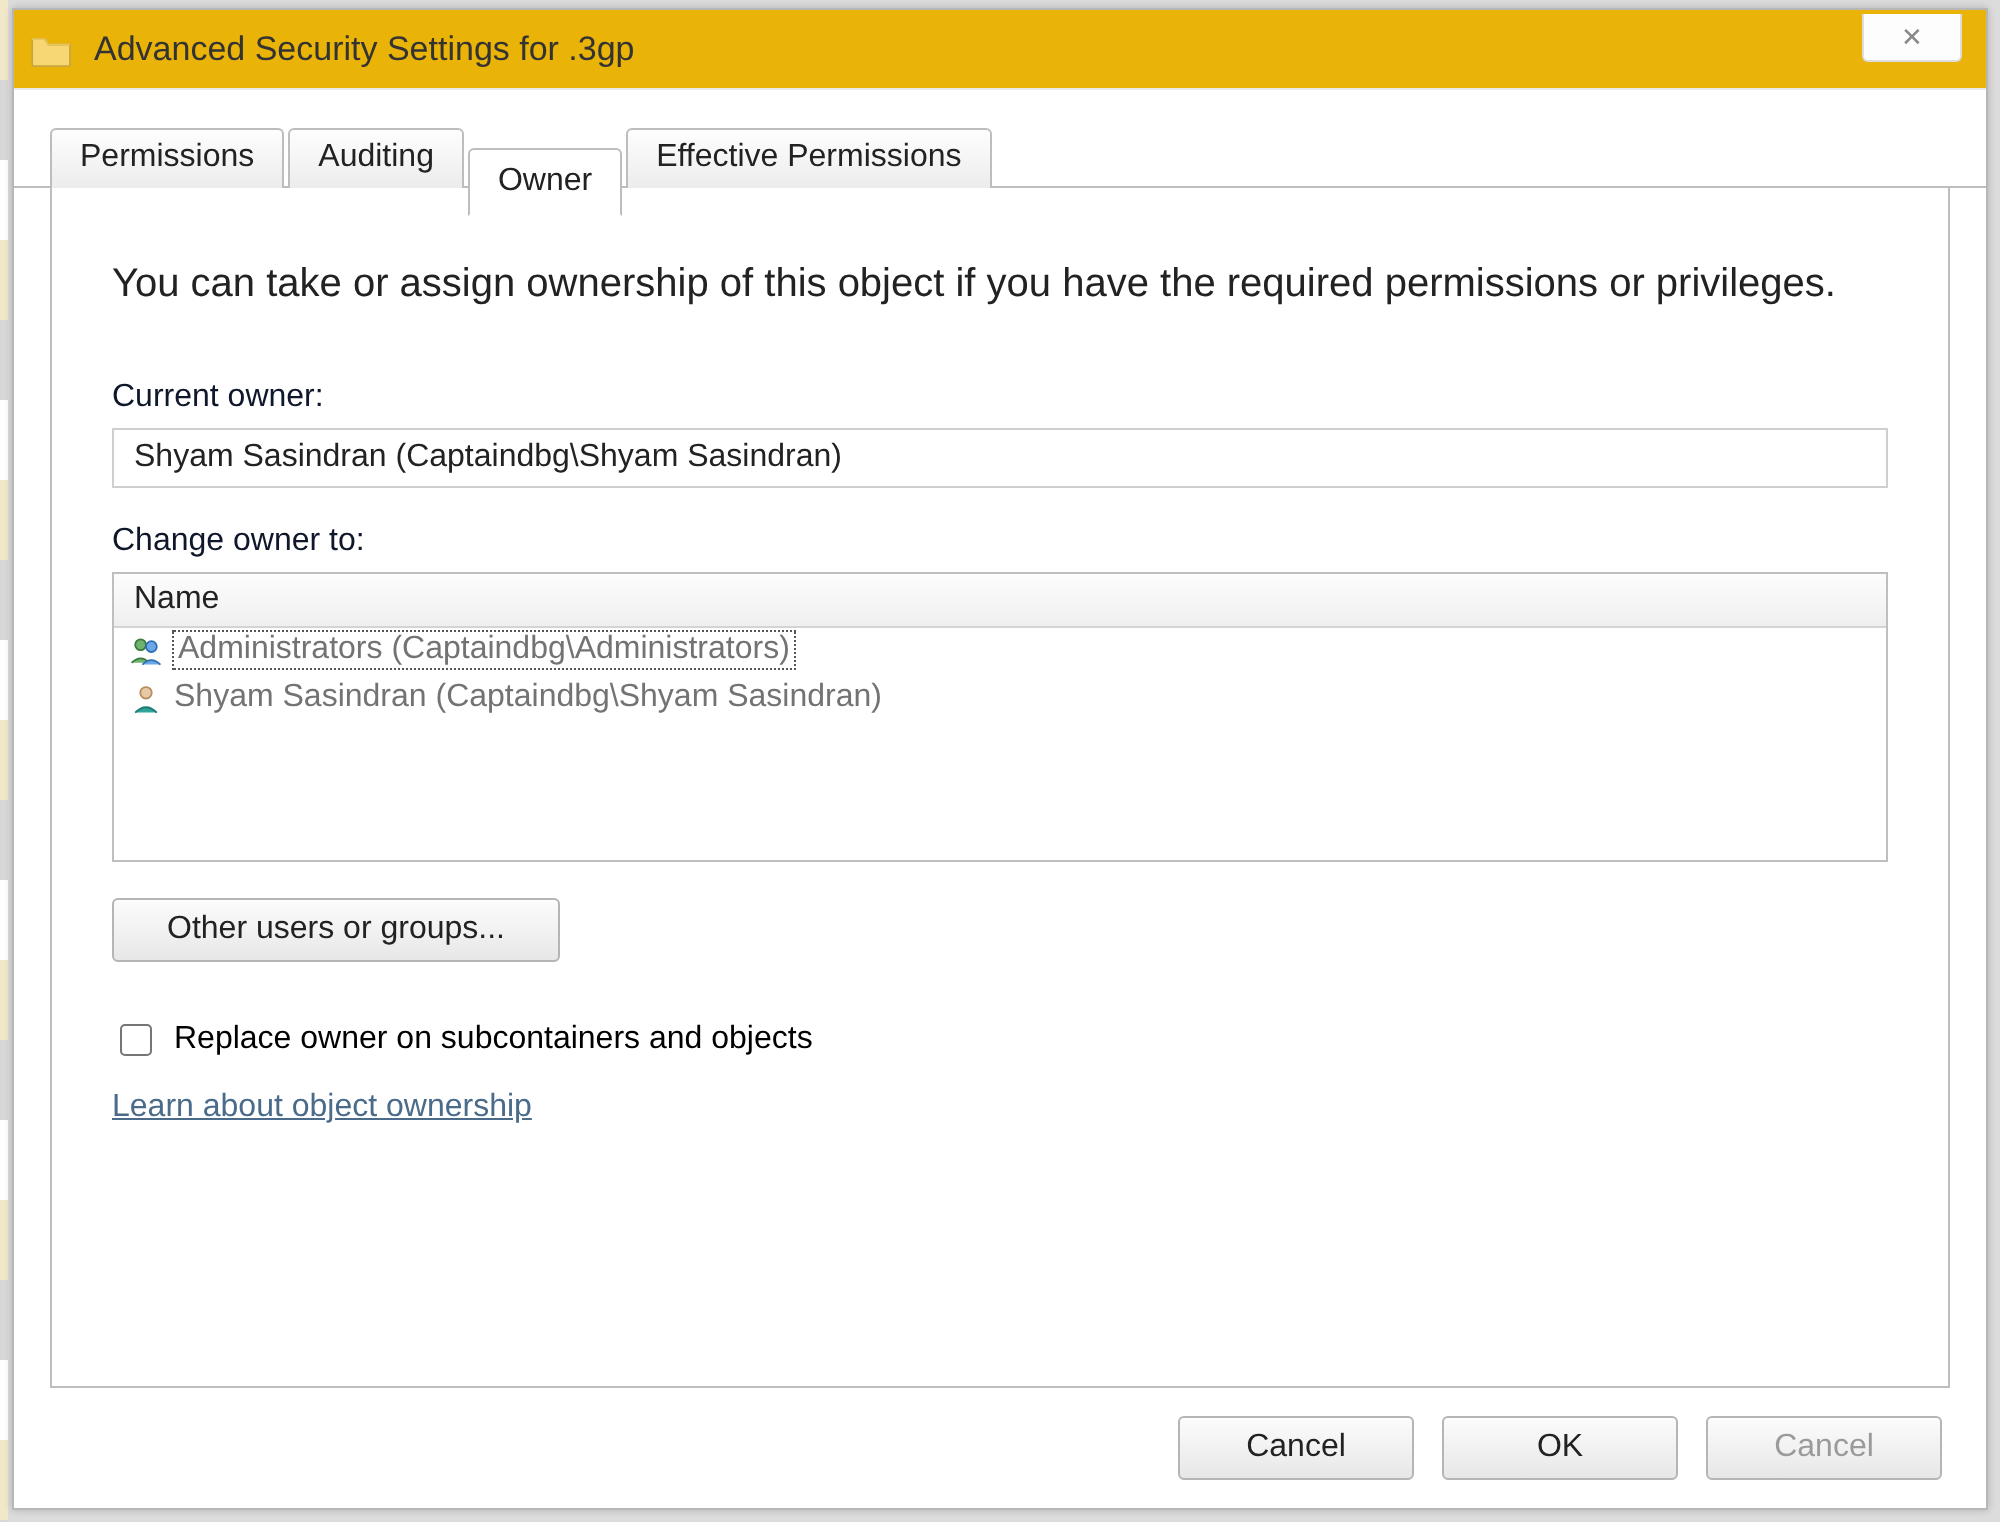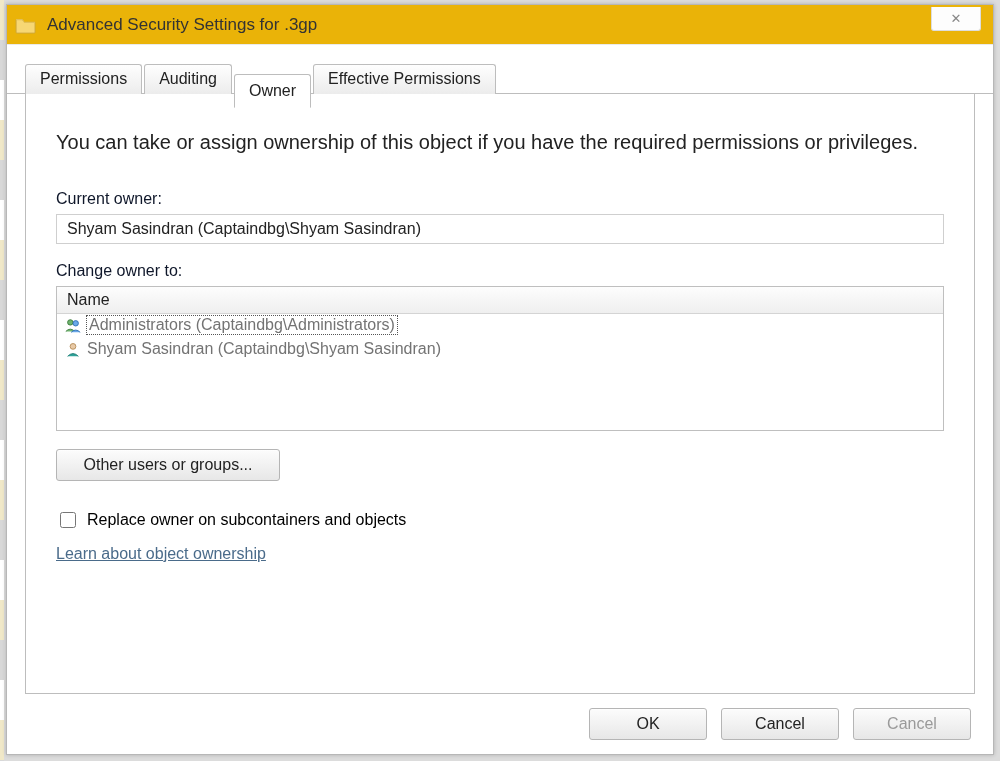--- a/index.html
+++ b/index.html
@@ -151,17 +151,17 @@
 
     <label class="check-row">
       <input type="checkbox" style="">
       <span>Replace owner on subcontainers and objects</span>
     </label>
 
     <a class="link">Learn about object ownership</a>
   </div>
 
   <div class="footer">
+    <button class="btn">Cancel</button>
     <button class="btn">OK</button>
-    <button class="btn">Cancel</button>
     <button class="btn disabled">Cancel</button>
   </div>
 </div>
 
 </body></html>

